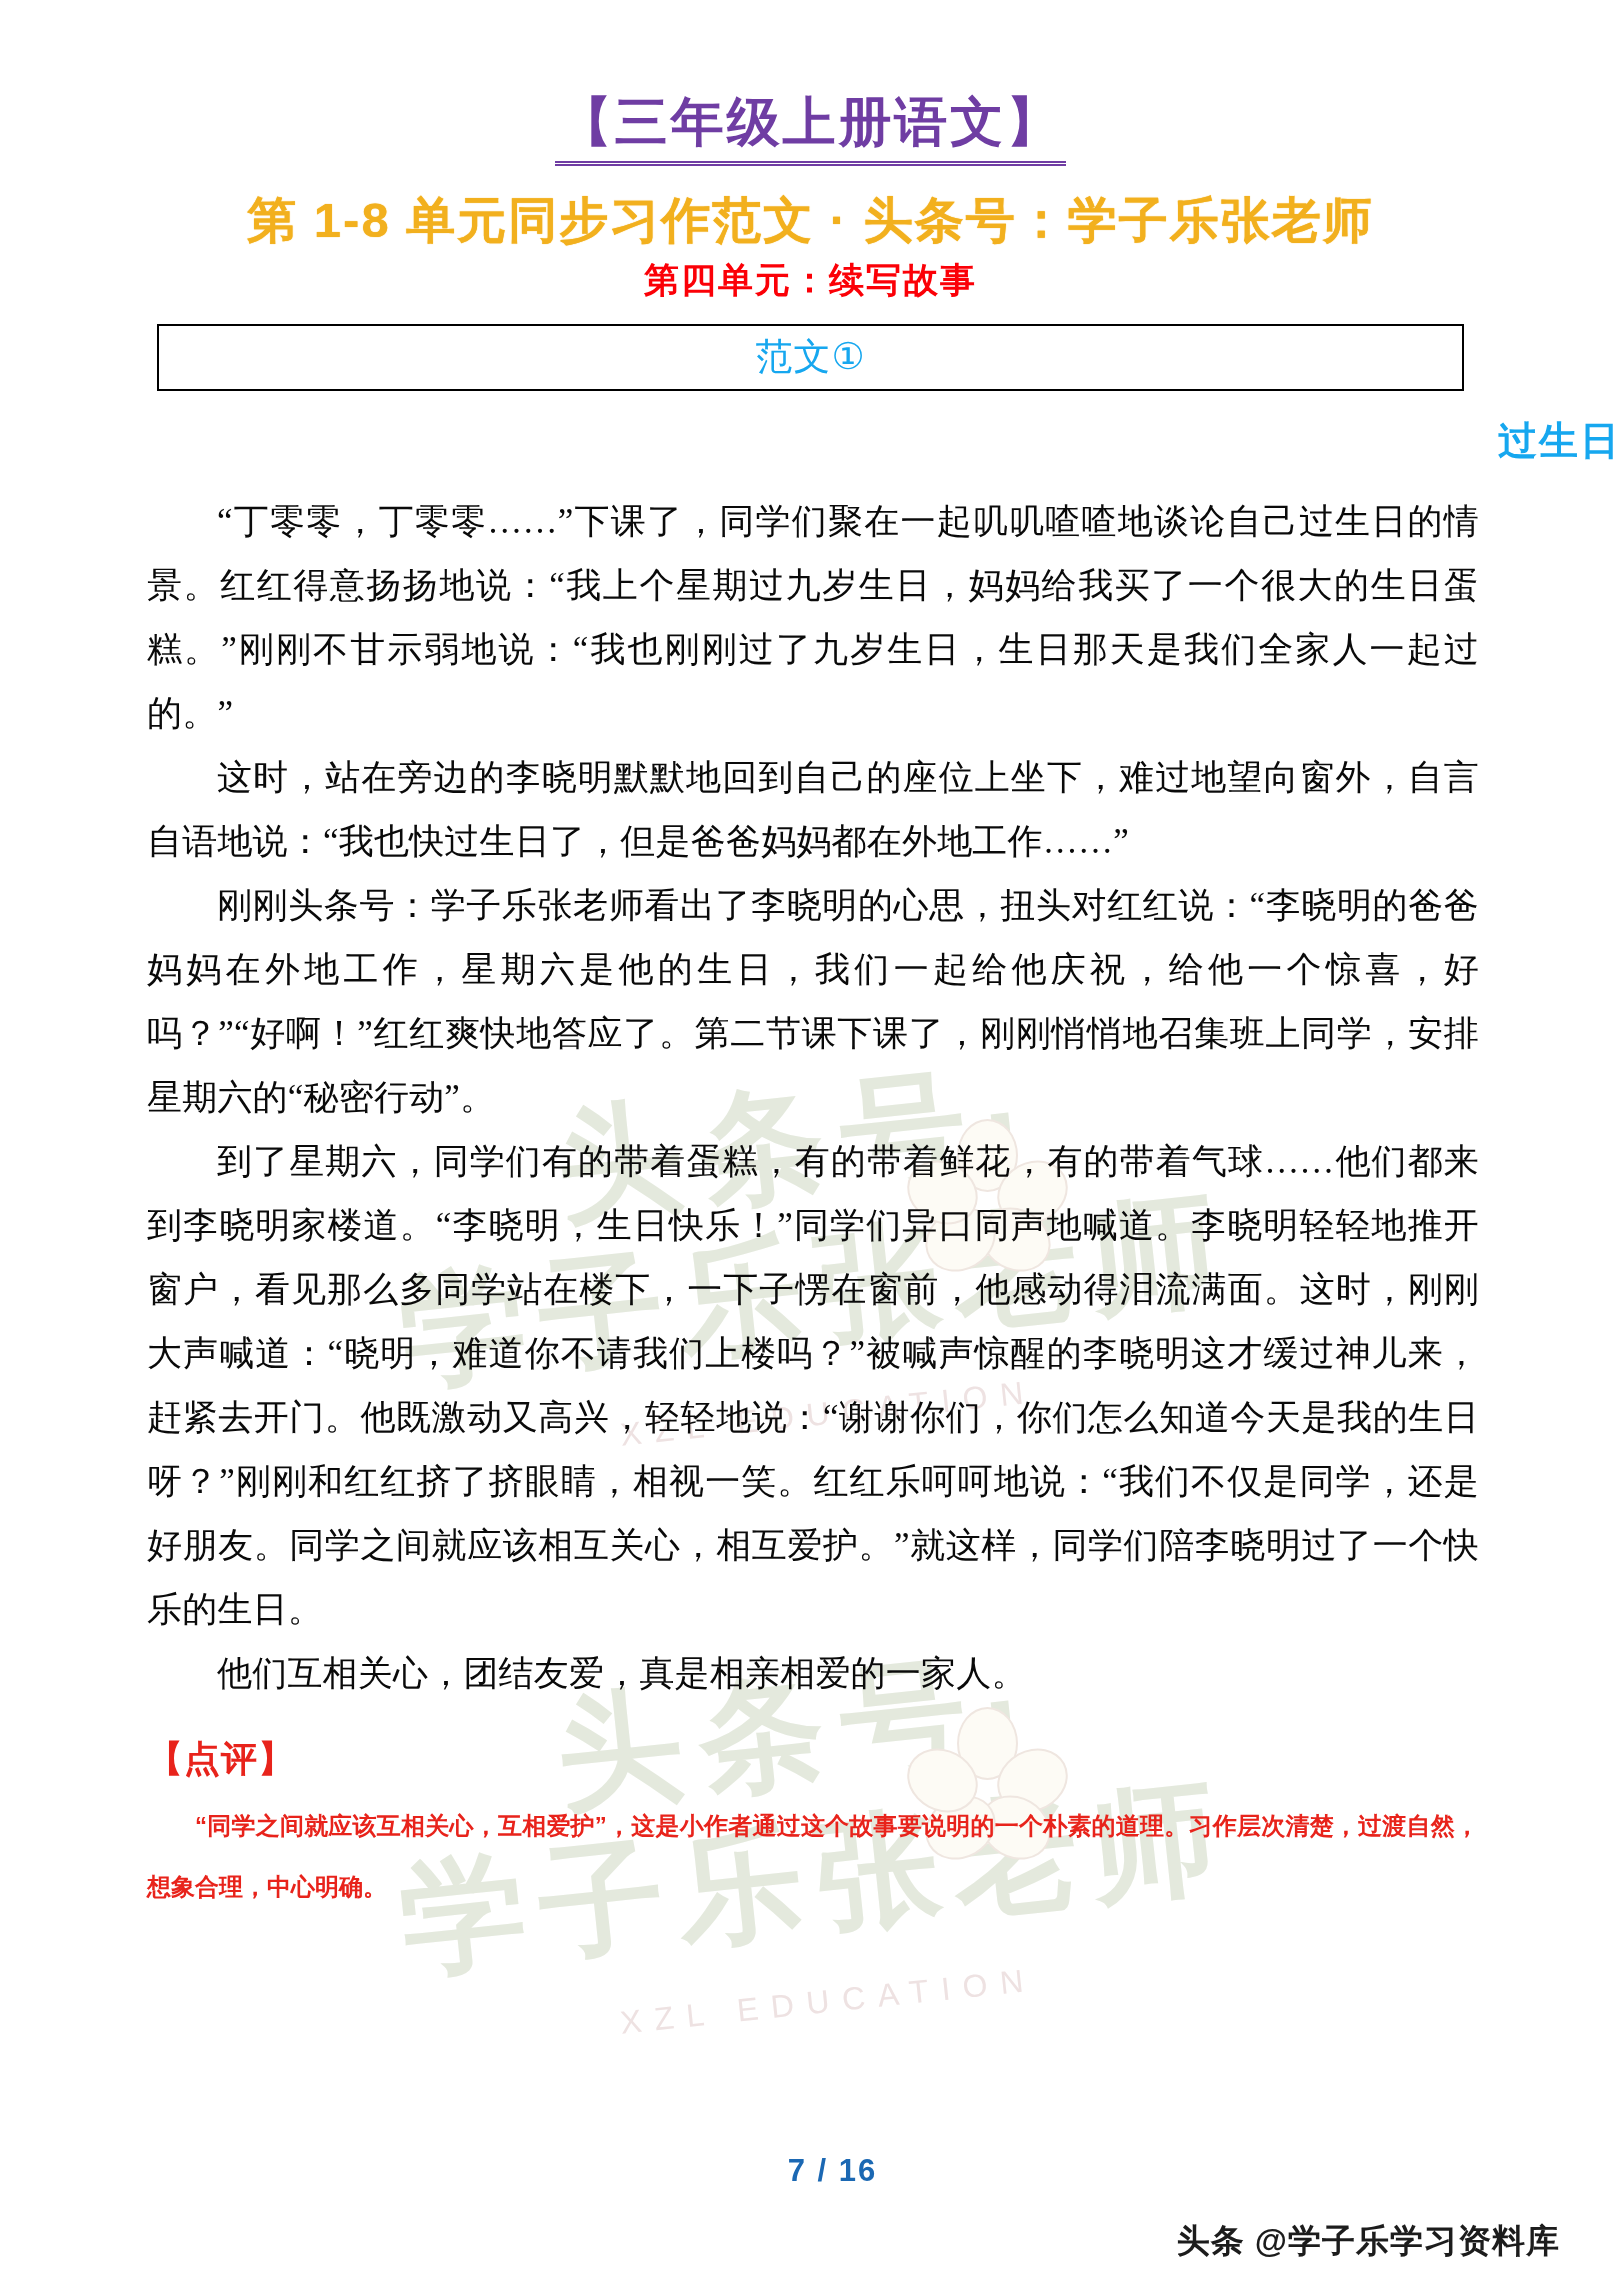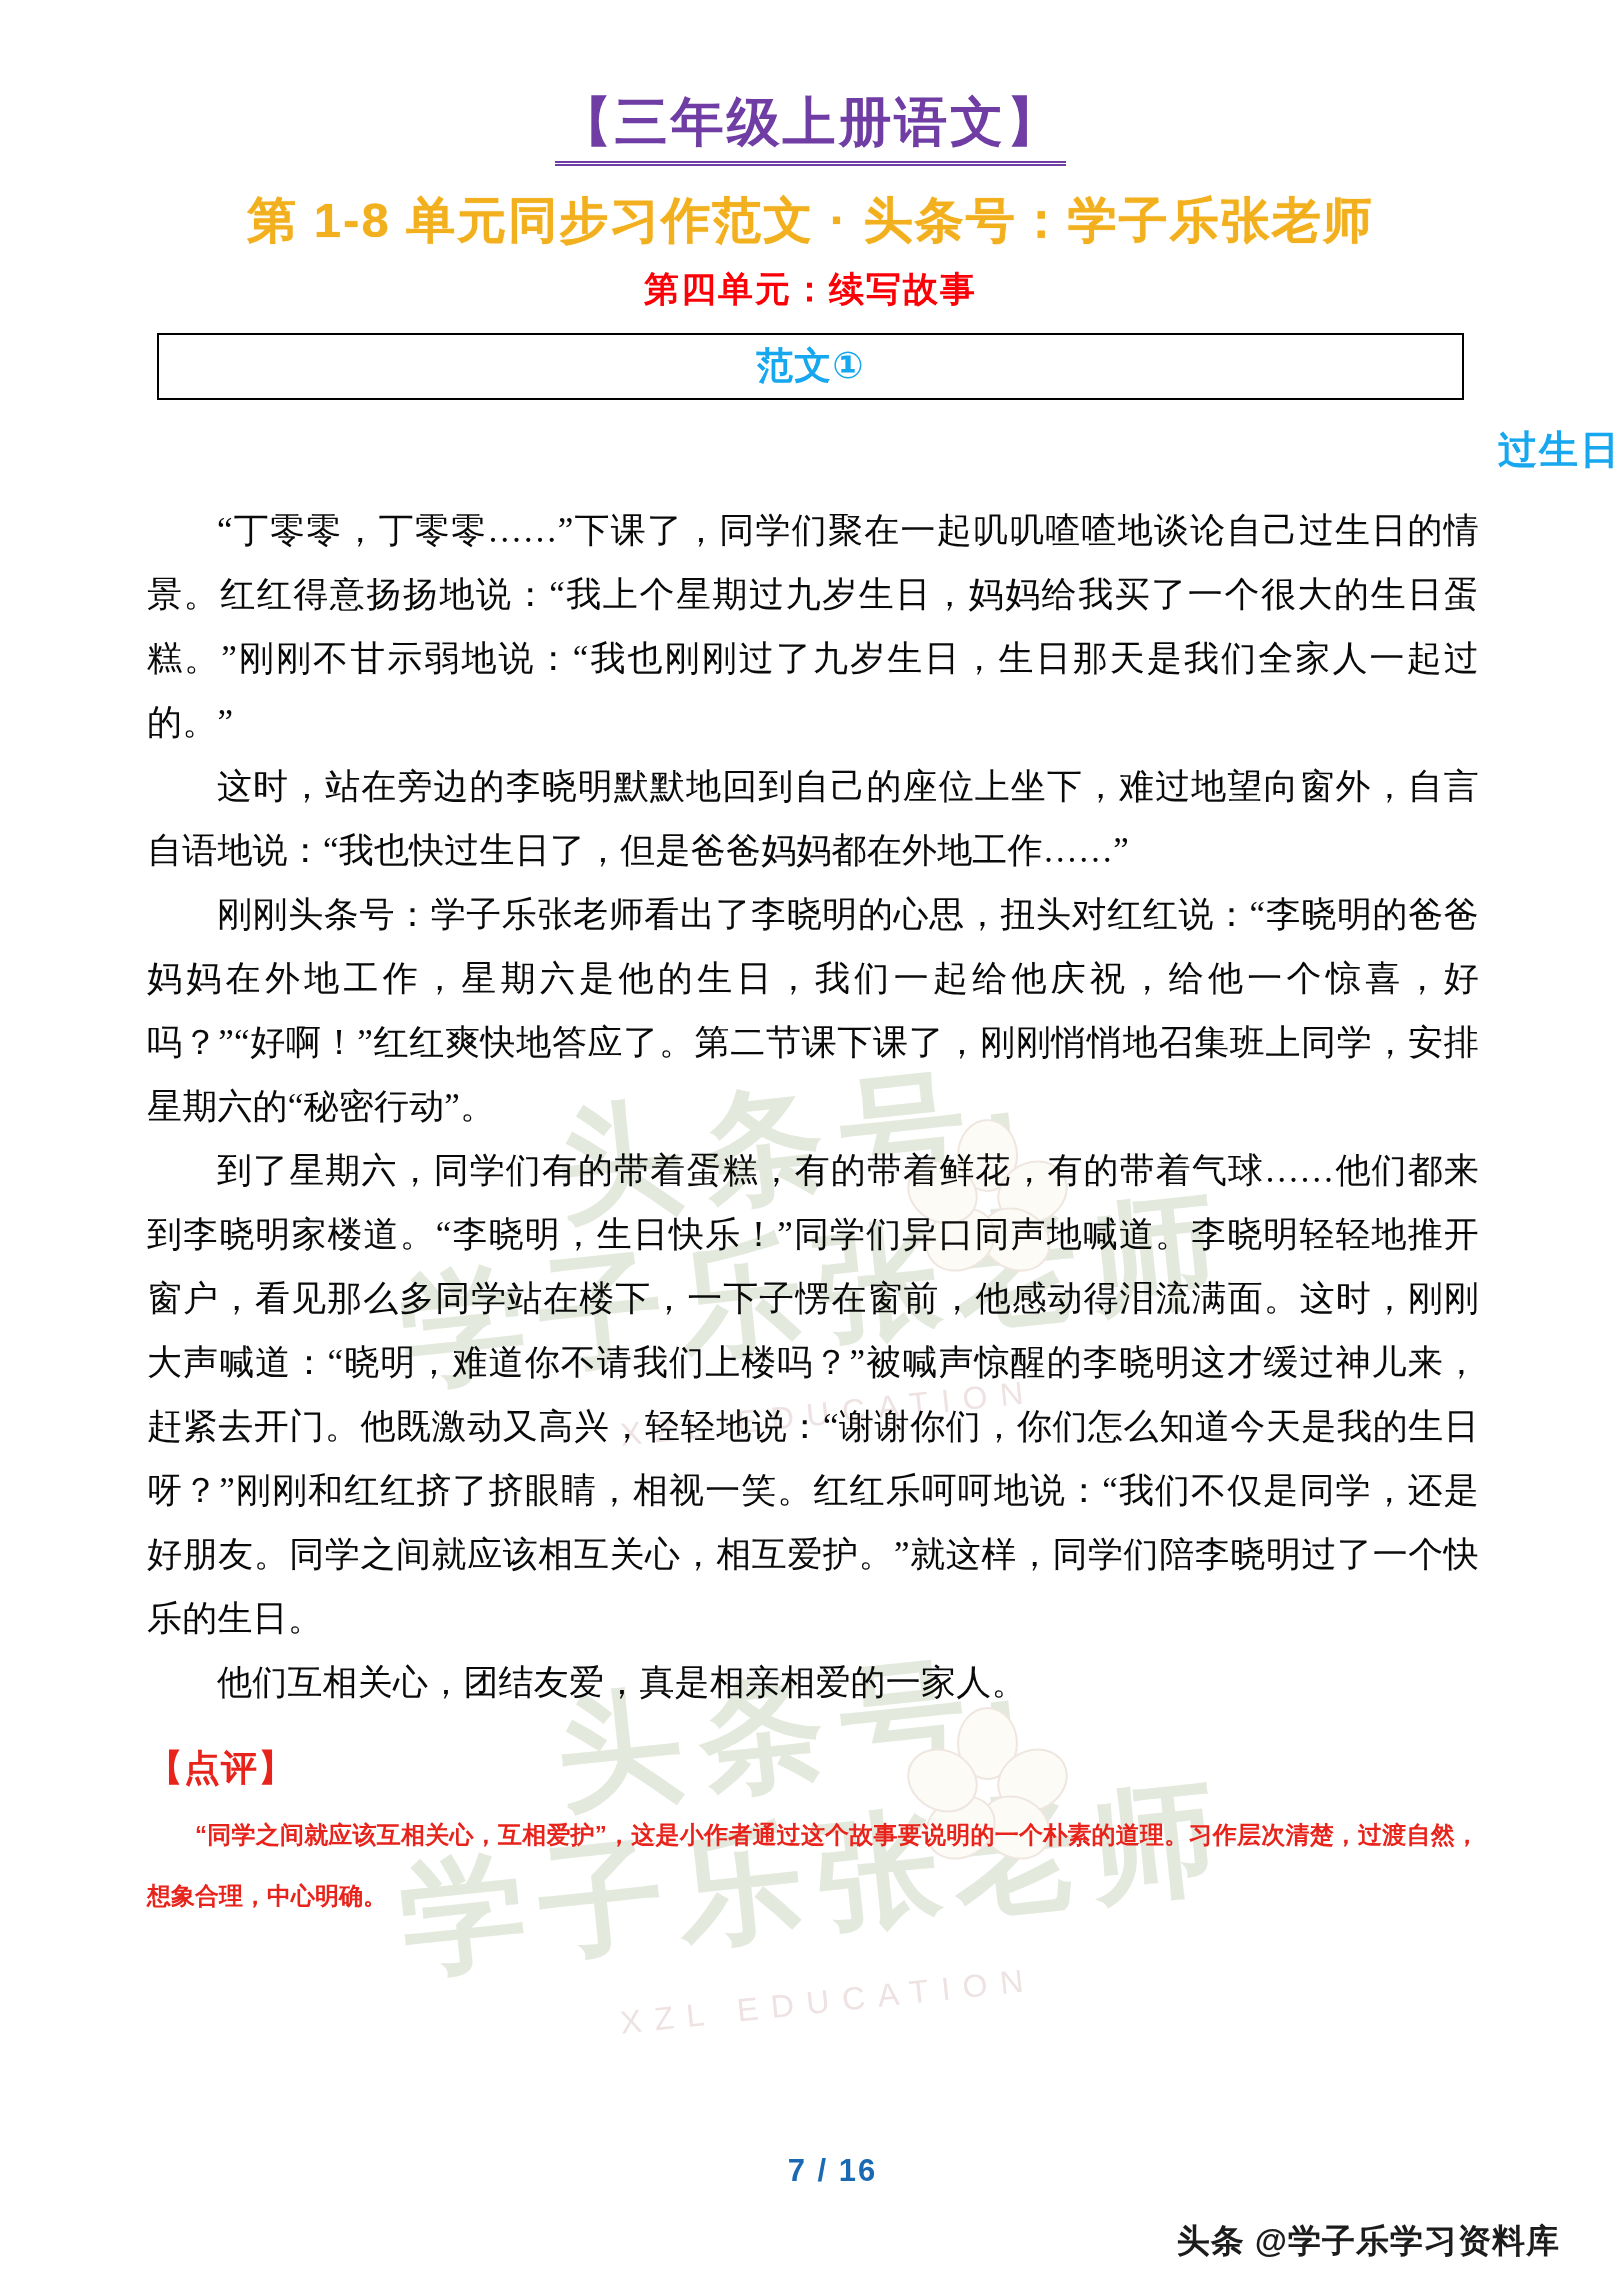--- a/index.html
+++ b/index.html
@@ -118,21 +118,21 @@
     color: #f2b01e;
     letter-spacing: 2px;
     line-height: 1.15;
     -webkit-text-stroke: 2px #ffffff;
     paint-order: stroke fill;
     text-shadow: 0 0 1px #f2b01e;
   }
 
   .title-unit {
     text-align: center;
-    margin: 21px 0 0 0;
+    margin: 12px 0 0 0;
     font-family: "Liberation Serif", "DejaVu Serif", serif;
     font-size: 35px;
     font-weight: 700;
     color: #fb0007;
     letter-spacing: 2px;
     line-height: 1.2;
   }
 
   
   .model-box {
@@ -141,21 +141,21 @@
     height: 67px;
     display: flex;
     align-items: center;
     justify-content: center;
     box-sizing: border-box;
     background: transparent;
   }
   .model-box-label {
     font-family: "Liberation Sans", "DejaVu Sans", sans-serif;
     font-size: 37px;
-    font-weight: 700;
+    font-weight: 400;
     color: #16a7ef;
     letter-spacing: 1px;
   }
 
   .essay-title {
     text-align: right;
     margin: 23.5px 0 0 0;
     font-family: "Liberation Sans", "DejaVu Sans", sans-serif;
     font-size: 39px;
     font-weight: 700;

